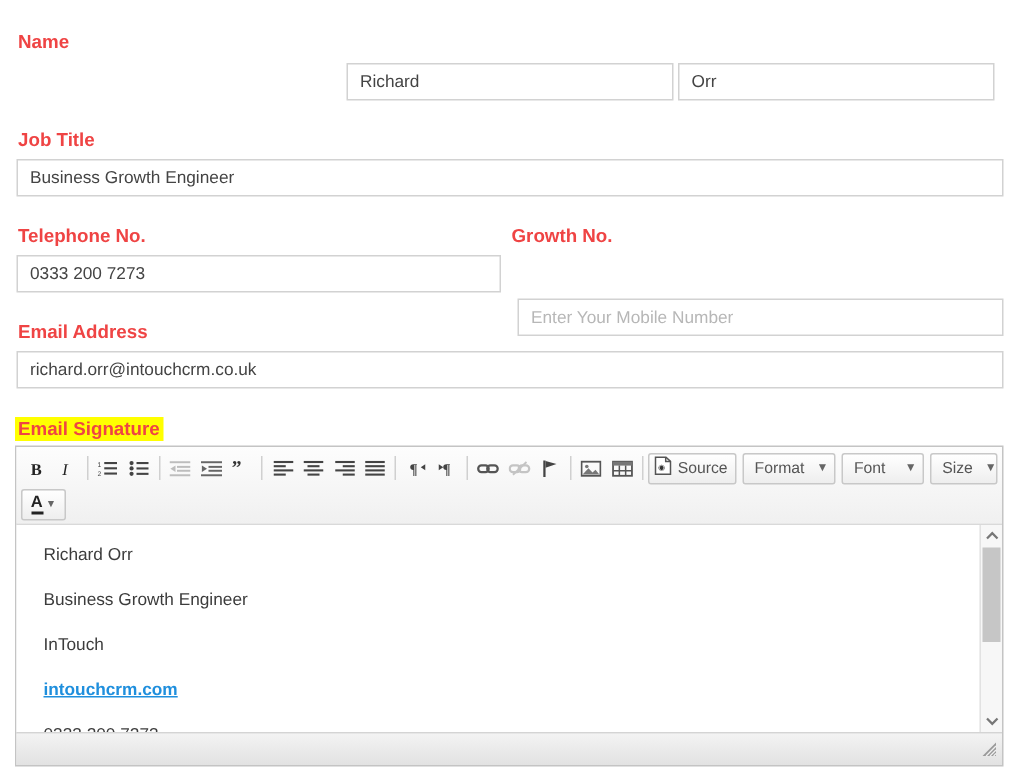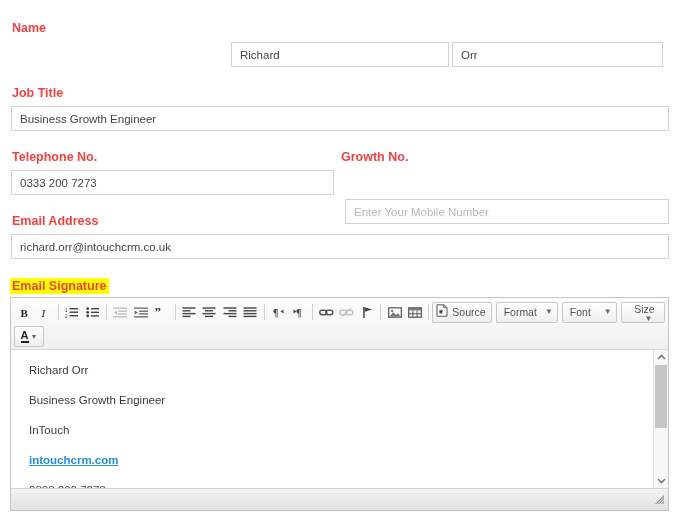--- a/index.html
+++ b/index.html
@@ -382,21 +382,21 @@
         </div>
 
         <div class="tb-combo" style="width:63px;">
           <span class="lbl">Format</span>
           <span class="car">▼</span>
         </div>
         <div class="tb-combo" style="width:56px;">
           <span class="lbl">Font</span>
           <span class="car">▼</span>
         </div>
-        <div class="tb-combo" style="width:45px;flex-direction:column;">
+        <div class="tb-combo" style="width:45px;">
           <span class="lbl">Size</span>
           <span class="car">▼</span>
         </div>
 
       </div>
 
       <div class="tb-row second">
         <div class="colorbtn">
           <span class="a">A</span>
           <span class="car">▼</span>

